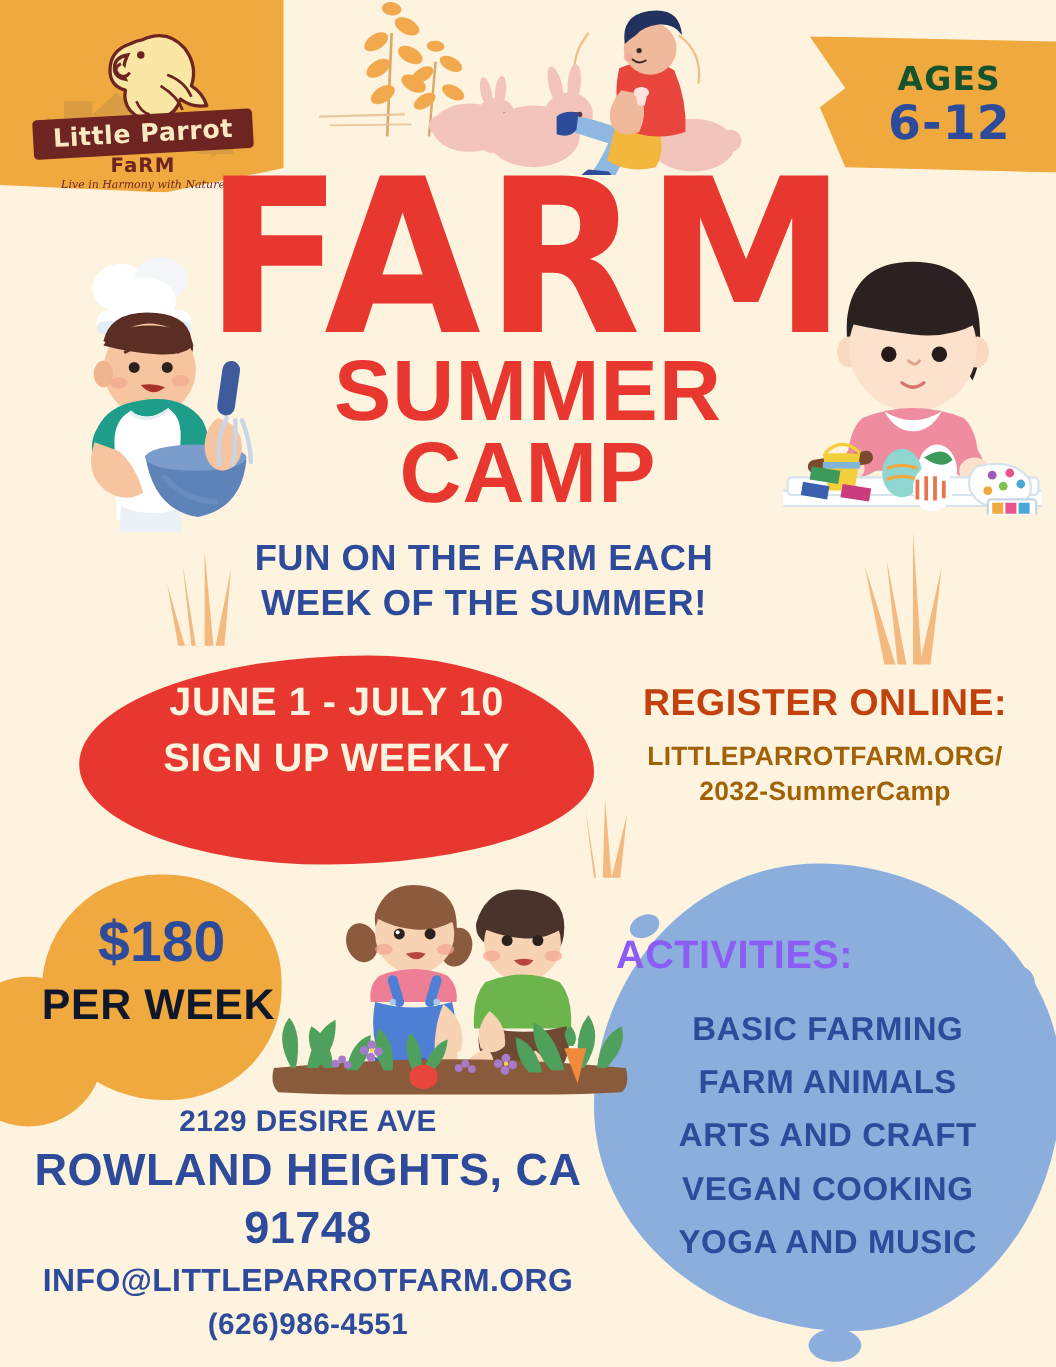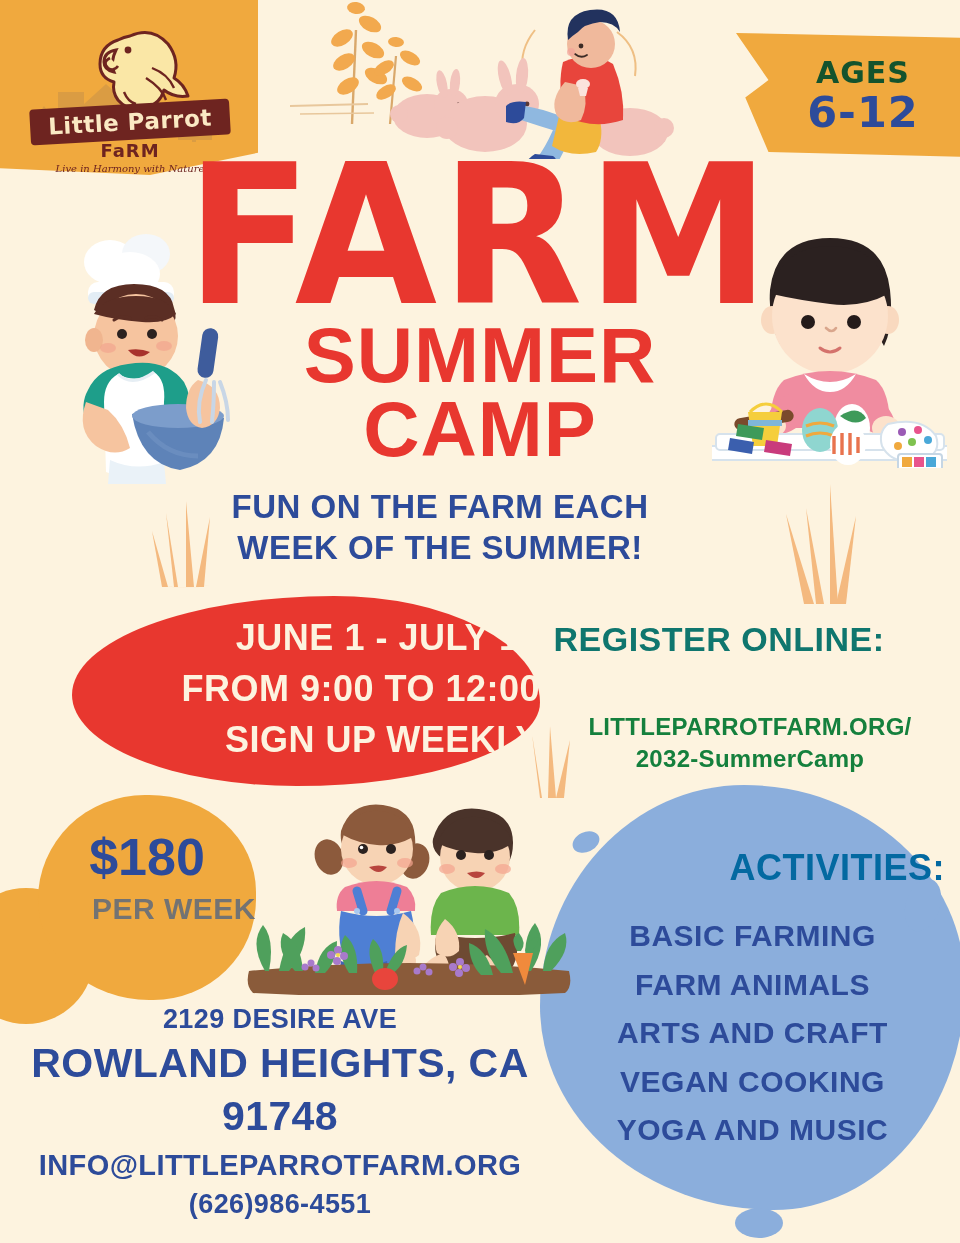--- a/index.html
+++ b/index.html
@@ -88,78 +88,78 @@
     font-weight:bold; letter-spacing:.5px;
   }
 
   
   .red-blob{
     left:72px; top:596px; width:468px; height:190px;
     background:#E8372F;
     border-radius:56% 44% 52% 48% / 52% 56% 44% 48%;
   }
   .red-blob-text{
-    left:72px; top:612px; width:468px; text-align:right;
+    left:72px; top:612px; width:468px; text-align:center;
     color:#FDF3DF; font-size:36px; line-height:1.42;
     font-family:"Liberation Sans Narrow","Liberation Sans",sans-serif;
     font-weight:bold; letter-spacing:.5px;
   }
 
   
   .register-title{
-    left:544px; top:620px; width:350px; text-align:center;
-    color:#0f766e; font-size:34px;
+    left:575px; top:620px; width:350px; text-align:center;
+    color:#c2410c; font-size:34px;
     font-family:"Liberation Sans Narrow","Liberation Sans",sans-serif;
     font-weight:bold; letter-spacing:.5px;
   }
   .register-url{
     left:575px; top:672px; width:350px; text-align:center;
-    color:#15803d; font-size:24px; line-height:1.35;
-    font-family:"Liberation Sans Narrow","Liberation Sans",sans-serif;
-    font-weight:bold; letter-spacing:.3px;margin-top:39px;
+    color:#a16207; font-size:24px; line-height:1.35;
+    font-family:"Liberation Sans Narrow","Liberation Sans",sans-serif;
+    font-weight:bold; letter-spacing:.3px;
   }
 
   
   .price-blob-main{
     left:38px; top:795px; width:218px; height:205px;
     background:#F0A93E;
     border-radius:50% 50% 48% 52% / 52% 48% 50% 50%;
   }
   .price-blob-sub{
     left:-42px; top:888px; width:136px; height:136px;
     background:#F0A93E; border-radius:50%;
   }
   .price-amount{
     left:38px; top:827px; width:218px; text-align:center;
     color:#2D4B9A; font-size:52px;
     font-family:"Liberation Sans Narrow","Liberation Sans",sans-serif;
     font-weight:bold;
   }
   .price-per{
-    left:38px; top:892px; width:218px; text-align:right;
-    color:#737373; font-size:30px;
+    left:38px; top:892px; width:218px; text-align:left;
+    color:#0f172a; font-size:39px;
     font-family:"Liberation Sans Narrow","Liberation Sans",sans-serif;
     font-weight:bold; letter-spacing:.5px;
   }
 
   
   .blue-blob{
     left:540px; top:785px; width:425px; height:425px;
     background:#8BAEDC;
     border-radius:48% 52% 45% 55% / 52% 47% 53% 48%;
   }
   .blue-dot-a{ left:572px; top:832px; width:28px; height:20px;
                background:#8BAEDC; border-radius:50%; transform:rotate(-25deg); }
   .blue-dot-b{ left:906px; top:878px; width:34px; height:54px;
                background:#8BAEDC; border-radius:50%; transform:rotate(18deg); }
   .blue-dot-c{ left:735px; top:1208px; width:48px; height:30px;
                background:#8BAEDC; border-radius:50%; }
   .activities-title{
-    left:560px; top:847px; width:385px; text-align:right;
-    color:#0369a1; font-size:36px;
+    left:560px; top:847px; width:385px; text-align:left;
+    color:#8b5cf6; font-size:36px;
     font-family:"Liberation Sans Narrow","Liberation Sans",sans-serif;
     font-weight:bold; letter-spacing:.5px;
   }
   .activities-list{
     left:560px; top:912px; width:385px; text-align:center;
     color:#2D4B9A; font-size:30px; line-height:1.62;
     font-family:"Liberation Sans Narrow","Liberation Sans",sans-serif;
     font-weight:bold; letter-spacing:.5px;
   }
   .activities-list div{ white-space:nowrap; }
@@ -435,21 +435,20 @@
     <g fill="#F4B97F">
       <path d="M30 78 L20 14 L28 78 z"></path>
       <path d="M36 78 L38 6 L44 78 z"></path>
       <path d="M44 78 L58 20 L52 78 z"></path>
     </g>
   </svg>
 
   <div class="abs red-blob"></div>
   <div class="abs red-blob-text">
     <div>JUNE 1 - JULY 10</div>
-    <div>FROM 9:00 TO 12:00</div>
     <div>SIGN UP WEEKLY</div>
   </div>
 
   <div class="abs register-title">REGISTER ONLINE:</div>
   <div class="abs register-url">
     <div>LITTLEPARROTFARM.ORG/</div>
     <div>2032-SummerCamp</div>
   </div>
 
   <div class="abs blue-blob"></div>

